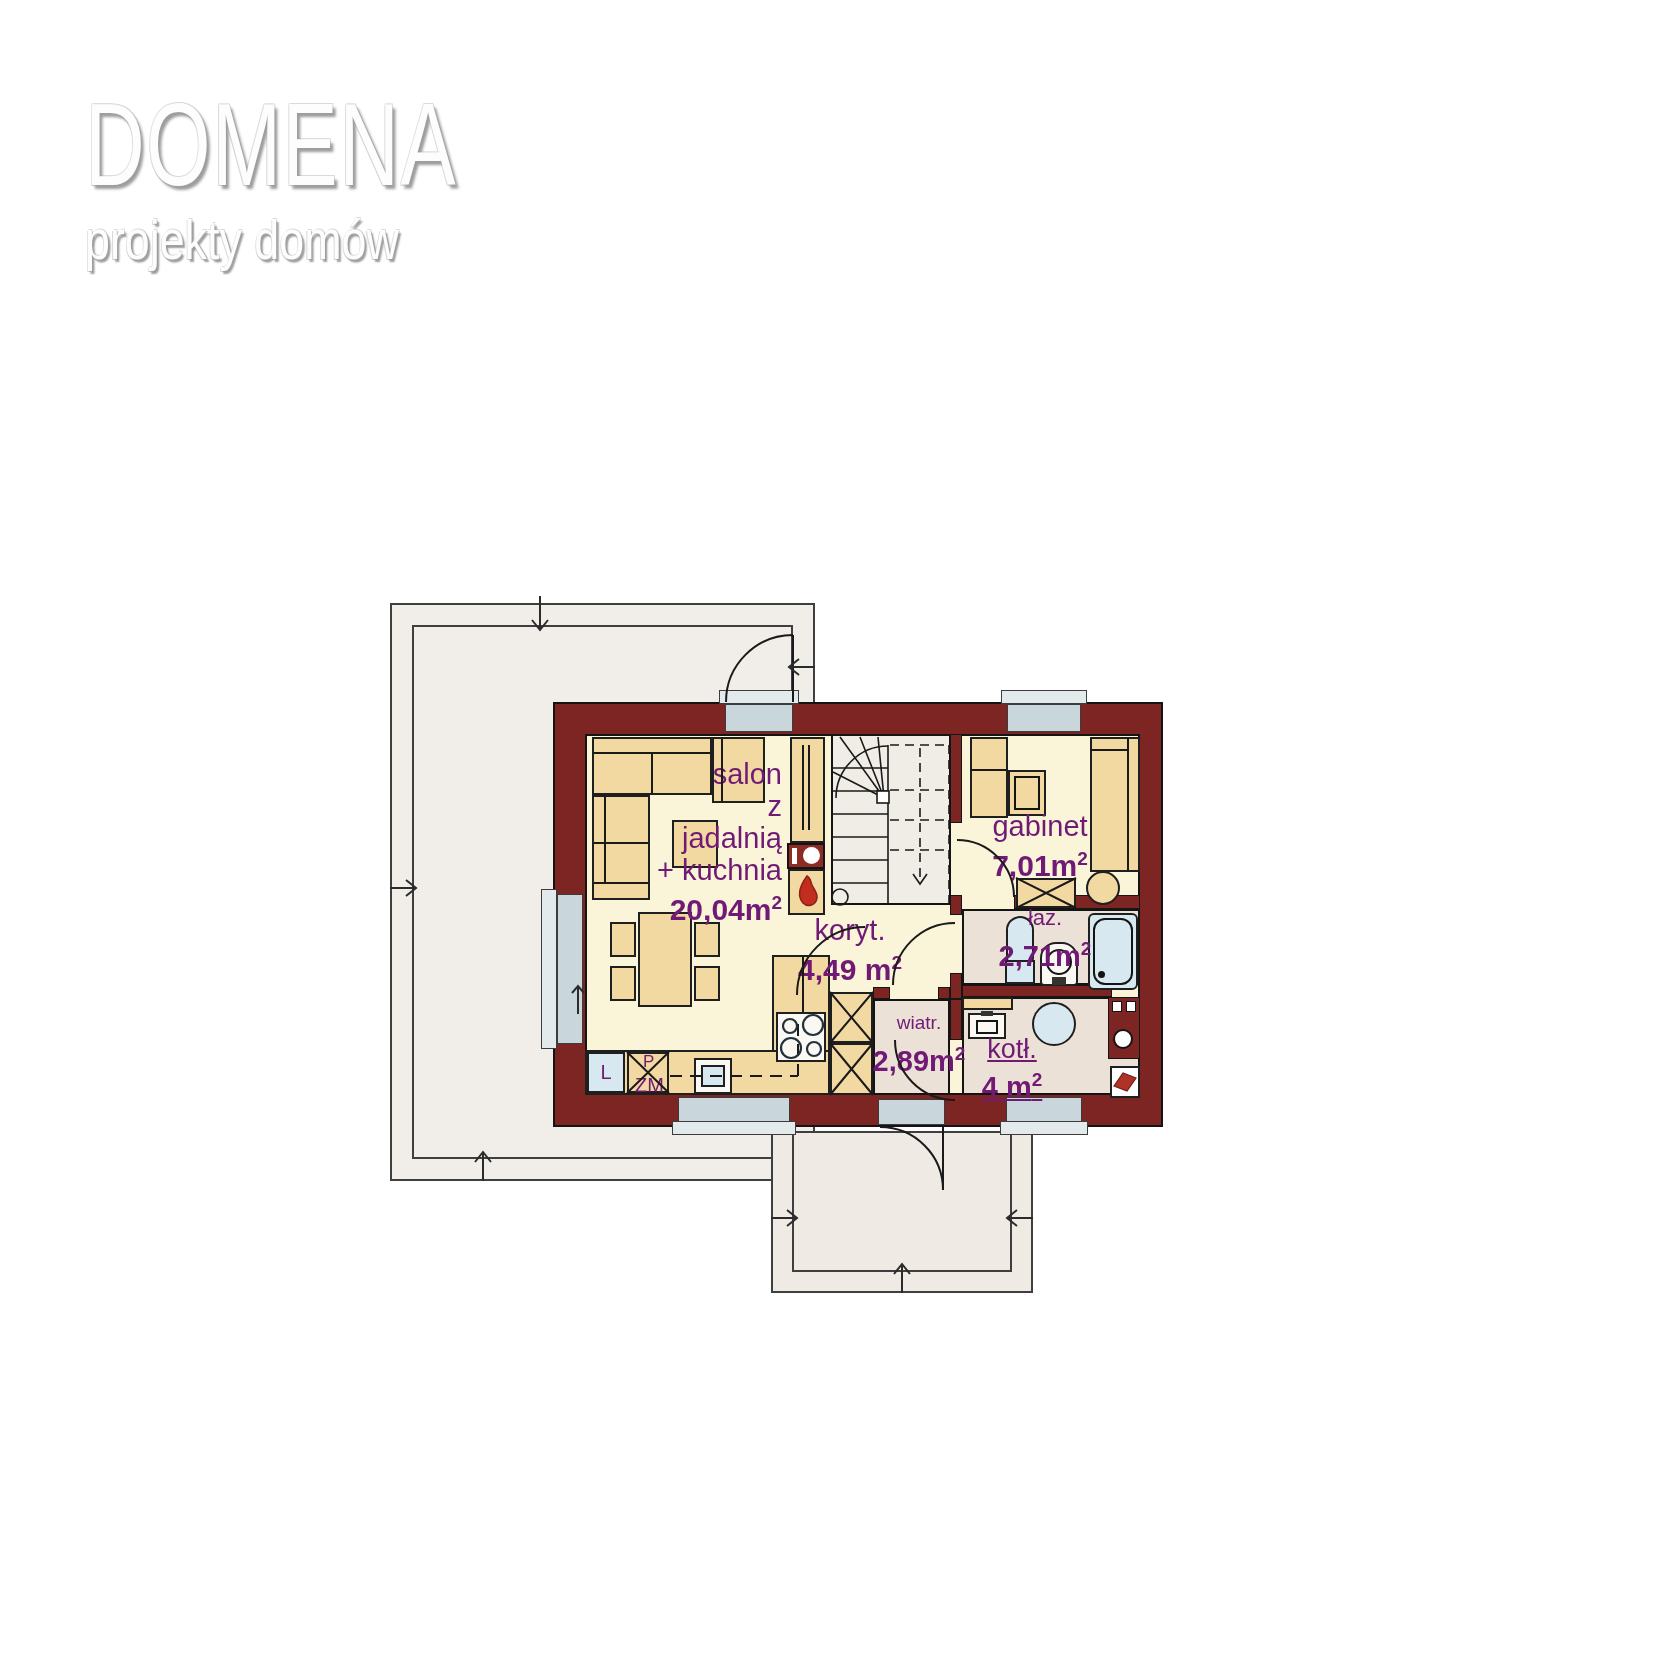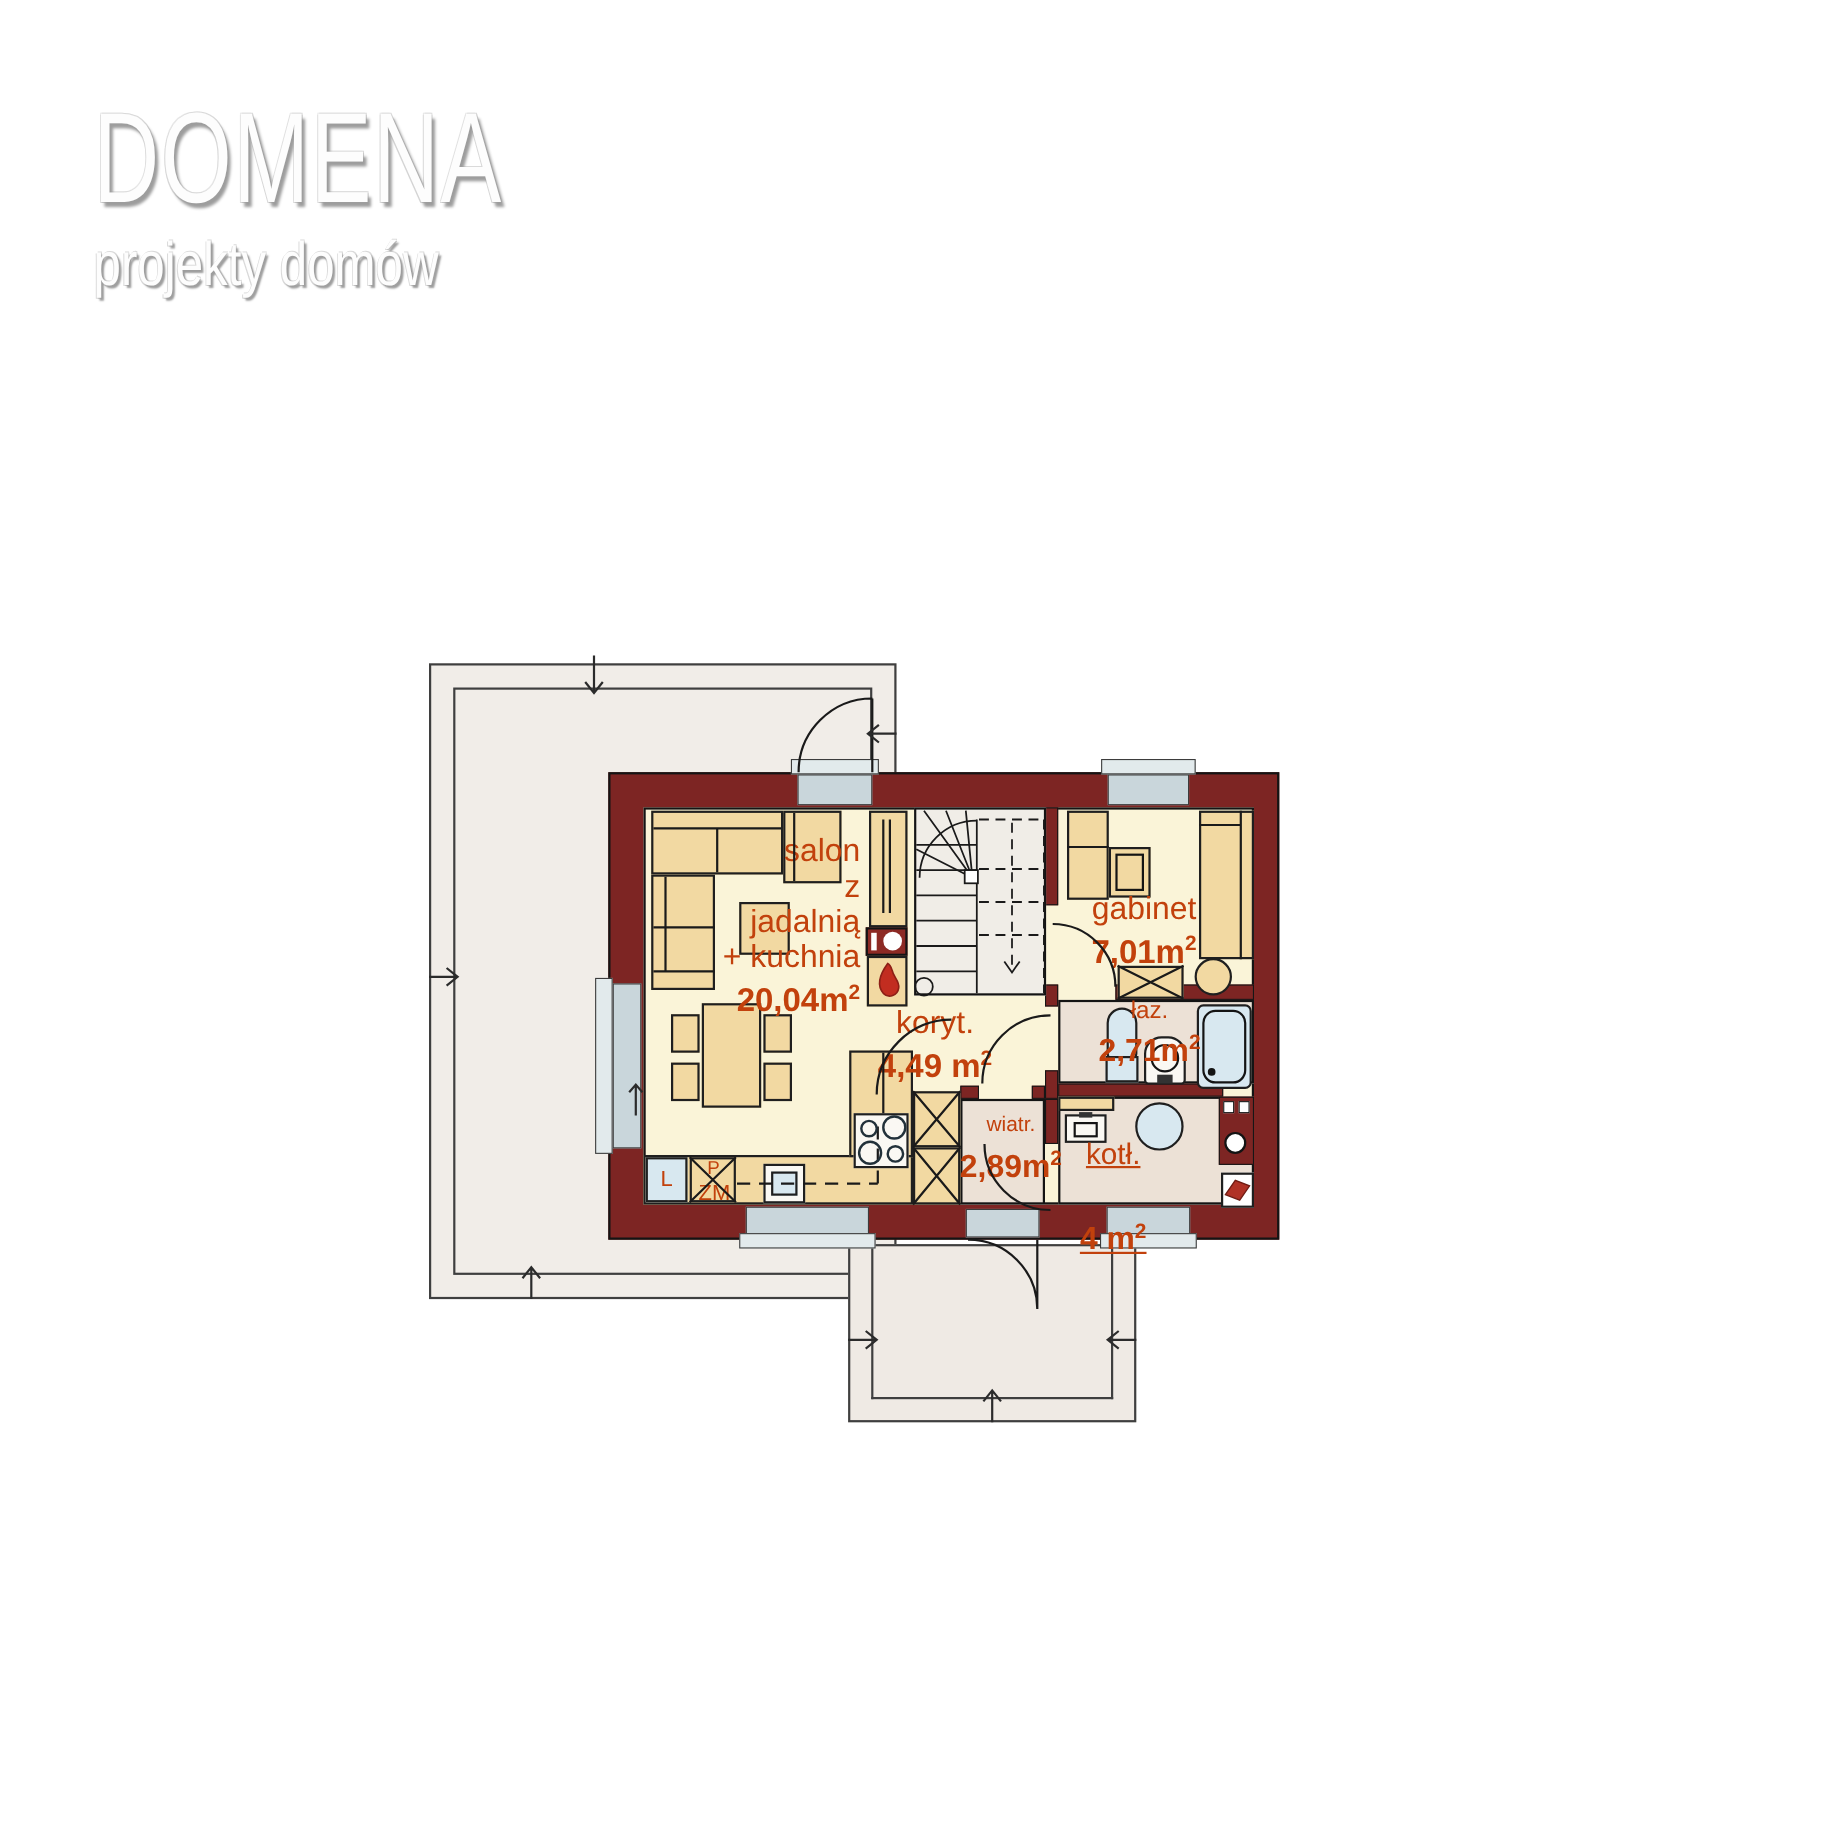--- a/index.html
+++ b/index.html
@@ -5,21 +5,21 @@
   html,body{margin:0;padding:0;background:#ffffff;}
   #canvas{position:relative;width:1680px;height:1680px;background:#ffffff;overflow:hidden;
           font-family:"Liberation Sans",sans-serif;}
   .abs{position:absolute;}
   .tan{position:absolute;background:#f2d9a2;border:2px solid #1f1f1f;box-sizing:border-box;}
   .blue{position:absolute;background:#d8e8f0;border:2px solid #1f1f1f;box-sizing:border-box;}
   .white-f{position:absolute;background:#faf8f3;border:2px solid #1f1f1f;box-sizing:border-box;}
   .wall{position:absolute;background:#7d2523;border:1px solid #161616;box-sizing:border-box;}
   .sill-in{position:absolute;background:#c9d6db;border:1px solid #3c3c3c;box-sizing:border-box;}
   .sill-out{position:absolute;background:#e2eaec;border:1px solid #3c3c3c;box-sizing:border-box;}
-  .lbl{position:absolute;color:#c2410c;}
+  .lbl{position:absolute;color:#701a75;}
   .rname{font-size:29px;line-height:32px;}
   .rarea{font-size:30px;line-height:33px;font-weight:bold;}
   .rarea sup{font-size:19px;}
   #logo{position:absolute;left:85px;top:78px;}
   #logo-title{font-size:106px;font-weight:400;letter-spacing:2px;color:#fdfdfd;white-space:nowrap;
     transform:scaleX(0.78) scaleY(1.1);transform-origin:left top;
     text-shadow:4px 4px 3px #9d9d9d,1px 1px 0 #c8c8c8,-1px 1px 0 #dadada,1px -1px 0 #dadada,-1px -1px 0 #e8e8e8;}
   #logo-sub{font-size:56px;font-weight:400;color:#fdfdfd;white-space:nowrap;margin-top:8px;
     transform:scaleX(0.8);transform-origin:left top;
     text-shadow:3px 3px 2px #9d9d9d,1px 1px 0 #c8c8c8,-1px 1px 0 #dadada,1px -1px 0 #dadada;}
@@ -155,21 +155,21 @@
   <div class="lbl" style="left:992px;top:903px;width:106px;text-align:center;">
     <div class="rname" style="font-size:22px;line-height:30px;">łaz.</div>
     <div class="rarea" style="font-size:29px;line-height:31px;"><span>2,71m</span><sup>2</sup></div>
   </div>
   <div class="lbl" style="left:866px;top:1008px;width:106px;text-align:center;">
     <div class="rname" style="font-size:19px;line-height:30px;">wiatr.</div>
     <div class="rarea" style="font-size:29px;line-height:31px;"><span>2,89m</span><sup>2</sup></div>
   </div>
   <div class="lbl" style="left:962px;top:1034px;width:100px;text-align:center;text-decoration:underline;">
     <div class="rname" style="font-size:27px;line-height:30px;">kotł.</div>
-    <div class="rarea" style="font-size:29px;line-height:31px;margin-top:40px;"><span>4 m</span><sup>2</sup></div>
+    <div class="rarea" style="font-size:29px;line-height:31px;"><span>4 m</span><sup>2</sup></div>
   </div>
 
   <svg class="overlay" width="1680" height="1680" viewBox="0 0 1680 1680">
 
     <g stroke="#1a1a1a" stroke-width="2" fill="none">
       <path d="M726,702 A67,67 0 0 1 793,635 M793,635 L793,702"></path>
       <path d="M957,840 A57,57 0 0 1 1014,897"></path>
       <path d="M893,985 A62,62 0 0 1 955,923"></path>
       <path d="M797,995 A68,68 0 0 1 865,927"></path>
       <path d="M895,1040 A60,60 0 0 0 955,1100"></path>

